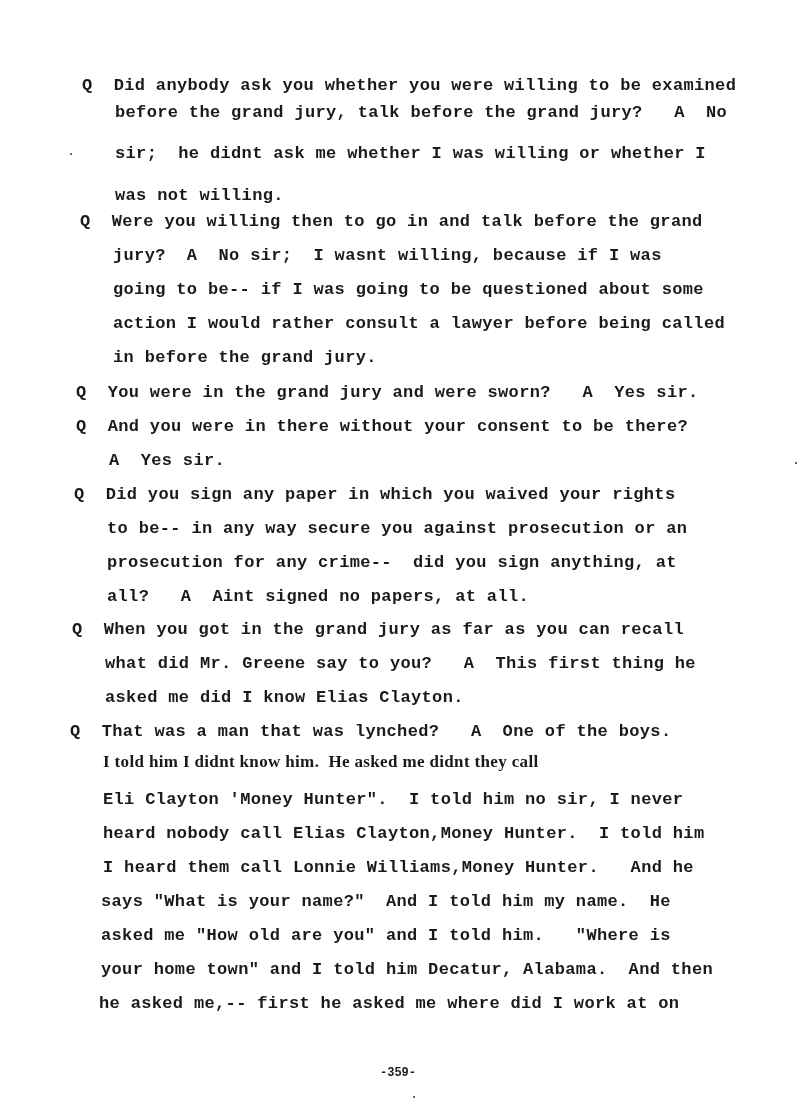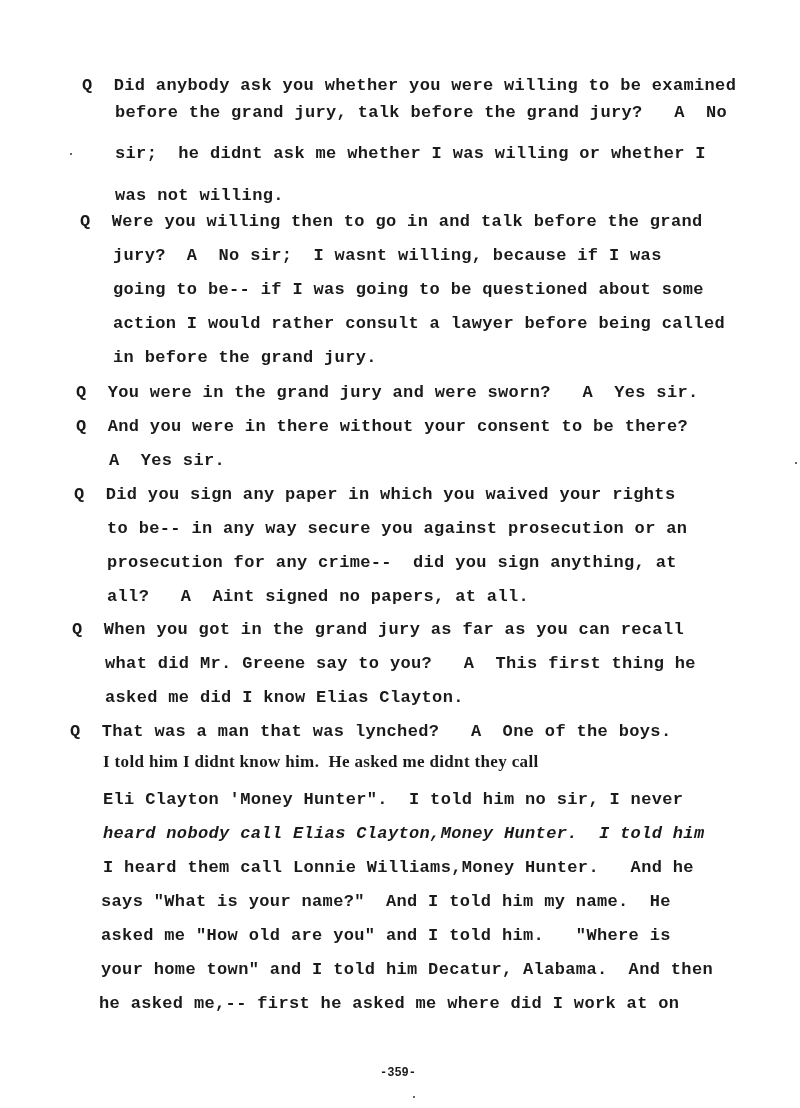--- a/index.html
+++ b/index.html
@@ -30,21 +30,21 @@
     <div class="line" style="left: 74px; top: 485px;">Q  Did you sign any paper in which you waived your rights</div>
     <div class="line" style="left: 107px; top: 519px;">to be-- in any way secure you against prosecution or an</div>
     <div class="line" style="left: 107px; top: 553px;">prosecution for any crime--  did you sign anything, at</div>
     <div class="line" style="left: 107px; top: 587px;">all?   A  Aint signed no papers, at all.</div>
     <div class="line" style="left: 72px; top: 620px;">Q  When you got in the grand jury as far as you can recall</div>
     <div class="line" style="left: 105px; top: 654px;">what did Mr. Greene say to you?   A  This first thing he</div>
     <div class="line" style="left: 105px; top: 688px;">asked me did I know Elias Clayton.</div>
     <div class="line" style="left: 70px; top: 722px;">Q  That was a man that was lynched?   A  One of the boys.</div>
     <div class="line" style="left: 103px; top: 752px; font-family: Liberation Serif, serif;">I told him I didnt know him.  He asked me didnt they call</div>
     <div class="line" style="left: 103px; top: 790px;">Eli Clayton 'Money Hunter".  I told him no sir, I never</div>
-    <div class="line" style="left: 103px; top: 824px; font-style: italic;">heard nobody call Elias Clayton,Money Hunter.  I told him</div>
+    <div class="line" style="left: 103px; top: 824px;">heard nobody call Elias Clayton,Money Hunter.  I told him</div>
     <div class="line" style="left: 103px; top: 858px;">I heard them call Lonnie Williams,Money Hunter.   And he</div>
     <div class="line" style="left: 101px; top: 892px;">says "What is your name?"  And I told him my name.  He</div>
     <div class="line" style="left: 101px; top: 926px;">asked me "How old are you" and I told him.   "Where is</div>
     <div class="line" style="left: 101px; top: 960px;">your home town" and I told him Decatur, Alabama.  And then</div>
     <div class="line" style="left: 99px; top: 994px;">he asked me,-- first he asked me where did I work at on</div>
   </div>
 
 <div class="pagenum">-359-</div>
 
 <div class="speck" style="left:70px;top:153px;"></div>

